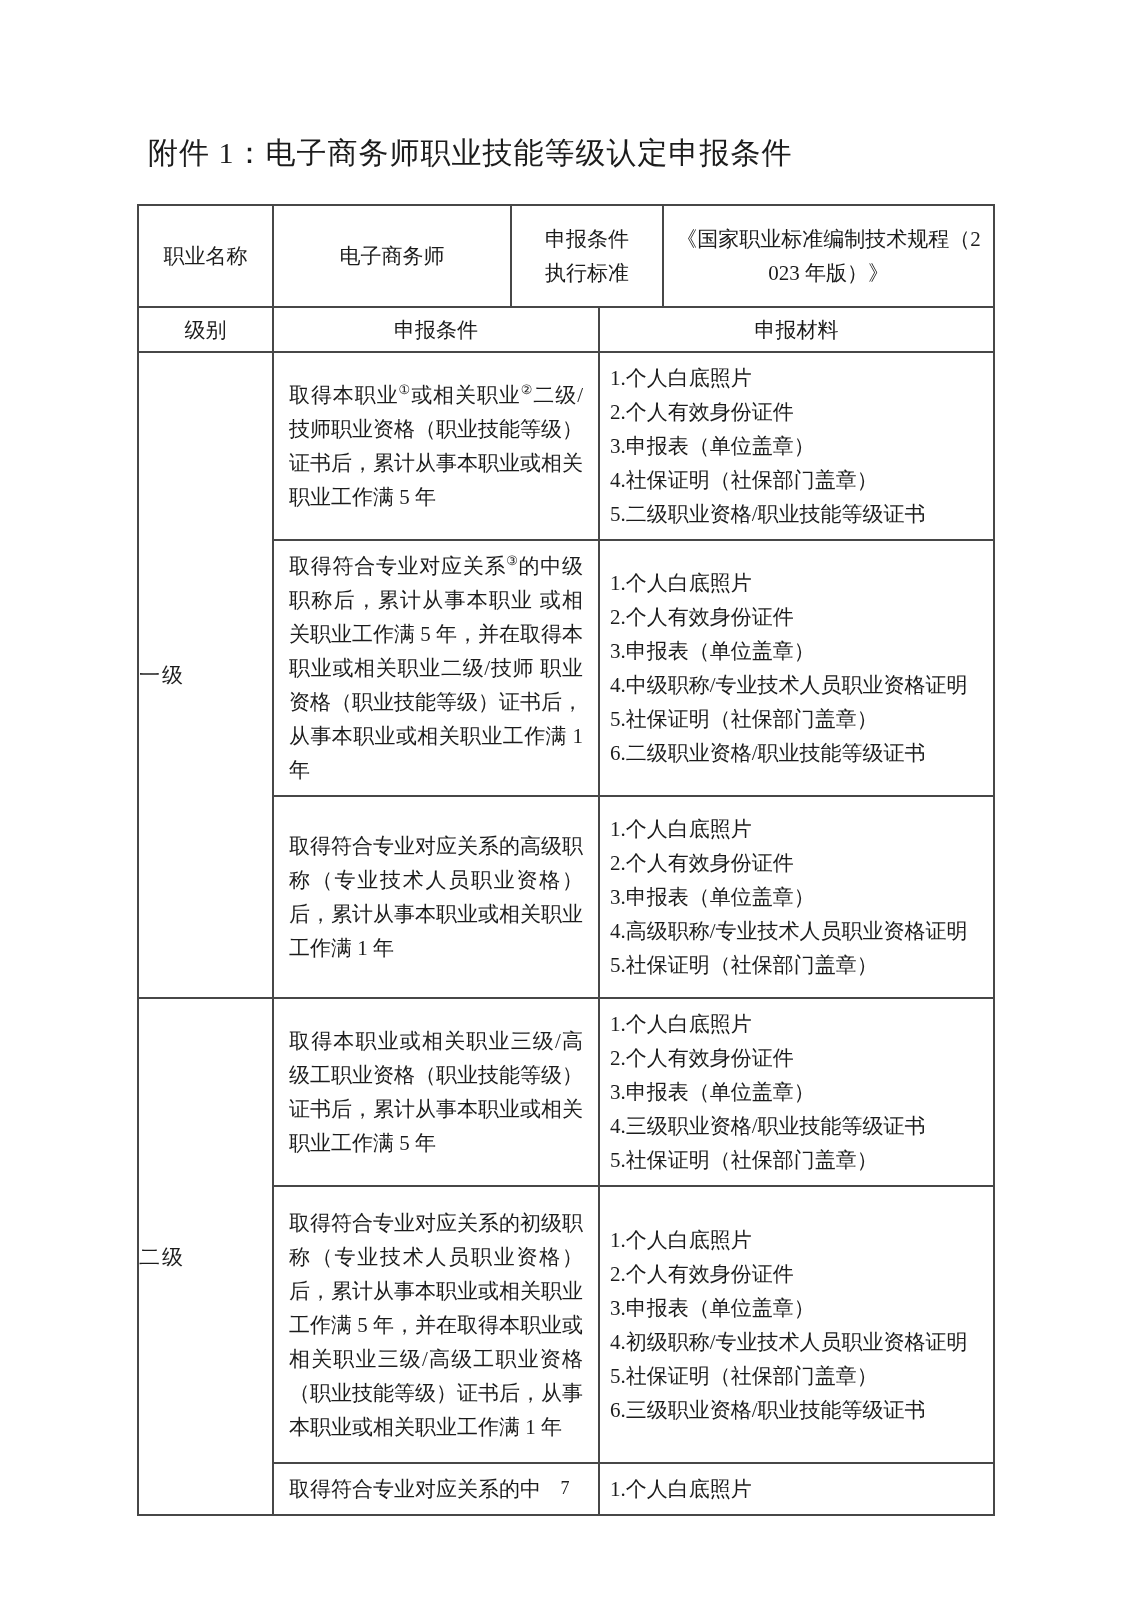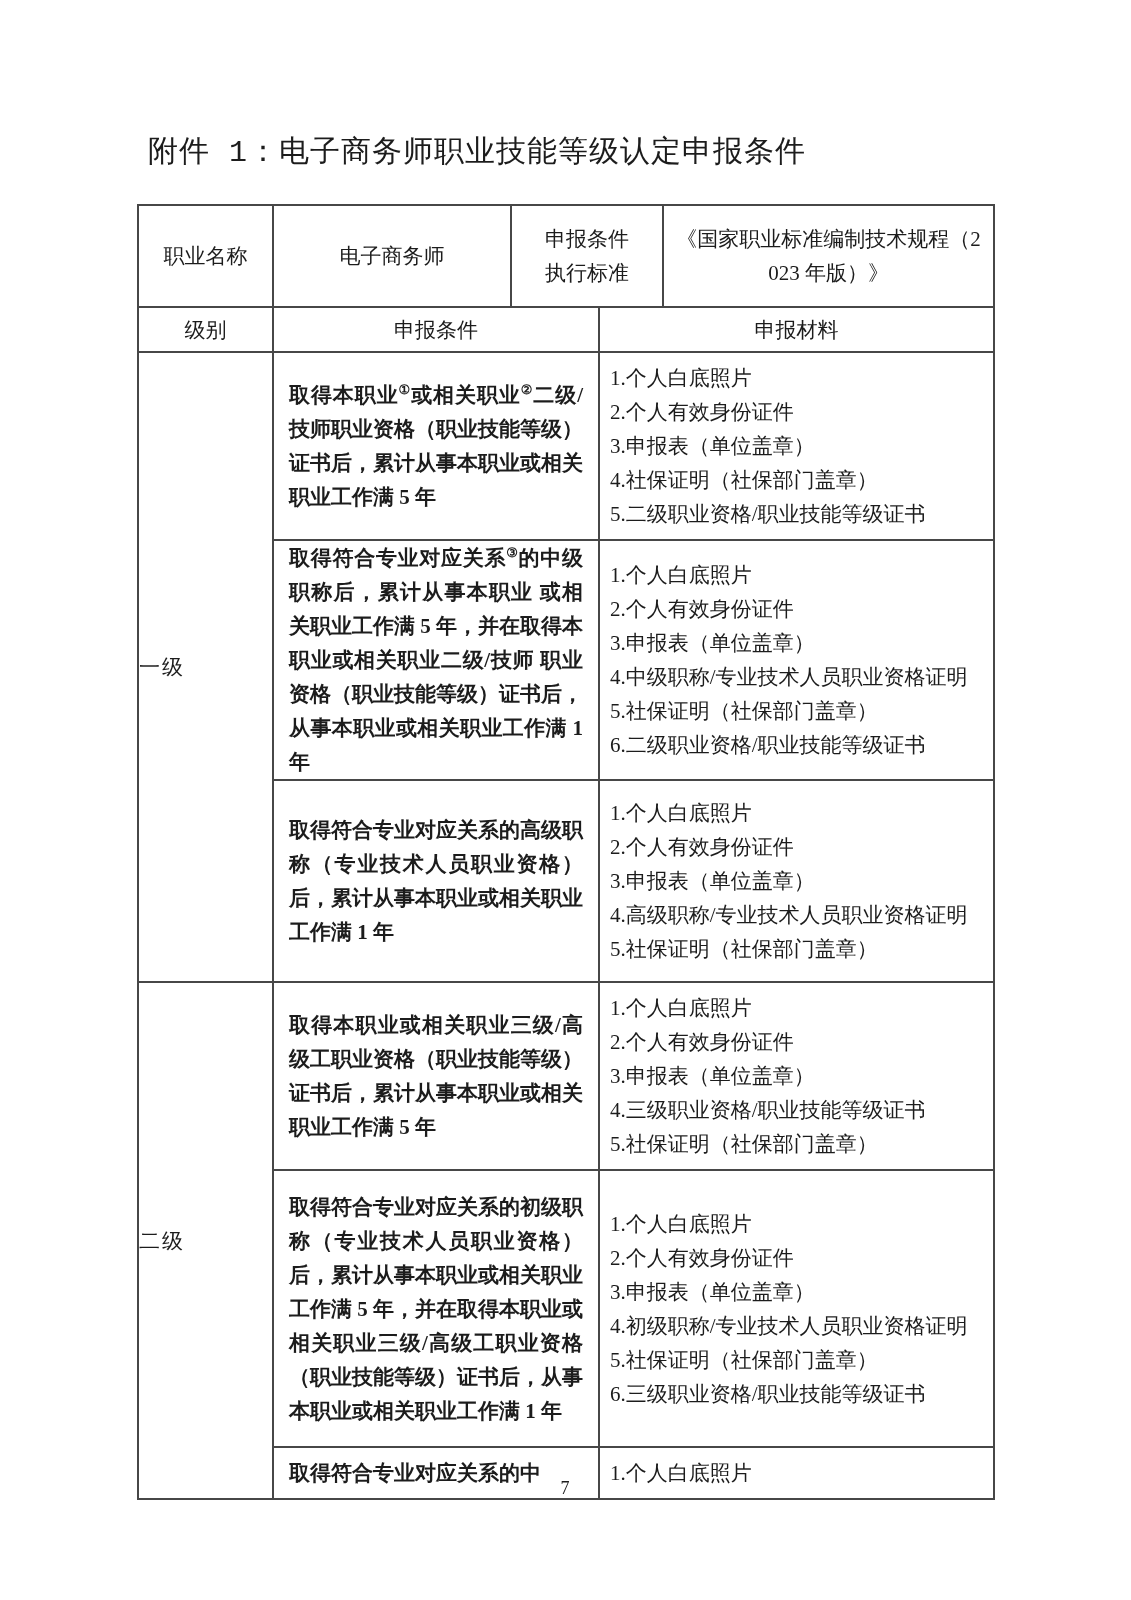--- a/index.html
+++ b/index.html
@@ -14,21 +14,20 @@
     overflow: hidden;
   }
   .doc-title {
     position: absolute;
     left: 148px;
     top: 133px;
     font-size: 30px;
     line-height: 40px;
     letter-spacing: 1px;
     white-space: nowrap;
-    font-family: Liberation Mono, monospace;
   }
   table.main-table {
     position: absolute;
     left: 137px;
     top: 204px;
     border-collapse: collapse;
     table-layout: fixed;
     width: 856px;
   }
   table.main-table td {
@@ -37,25 +36,24 @@
     line-height: 34px;
     vertical-align: middle;
     overflow: hidden;
   }
   .c-center { text-align: center; }
   .hdr { font-size: 22px; }
   .prewrap { white-space: pre-line; }
   .std-value { padding: 0 10px; word-break: break-all; border-radius: 11px; }
   .level-cell { text-align: left; font-size: 22px; letter-spacing: 2px; }
   .cond-cell {
-    padding: 0 15px;
+    padding: 8px 15px;
     text-align: justify;
     text-justify: inter-character;
     word-break: break-all;
-    font-weight: bold;
   }
   .mat-cell { padding: 8px 10px; }
   .mat-line { word-break: break-all; }
   sup { font-size: 13px; line-height: 0; vertical-align: super; }
   .page-number {
     position: absolute;
     left: 137px;
     top: 1478px;
     width: 856px;
     text-align: center;

